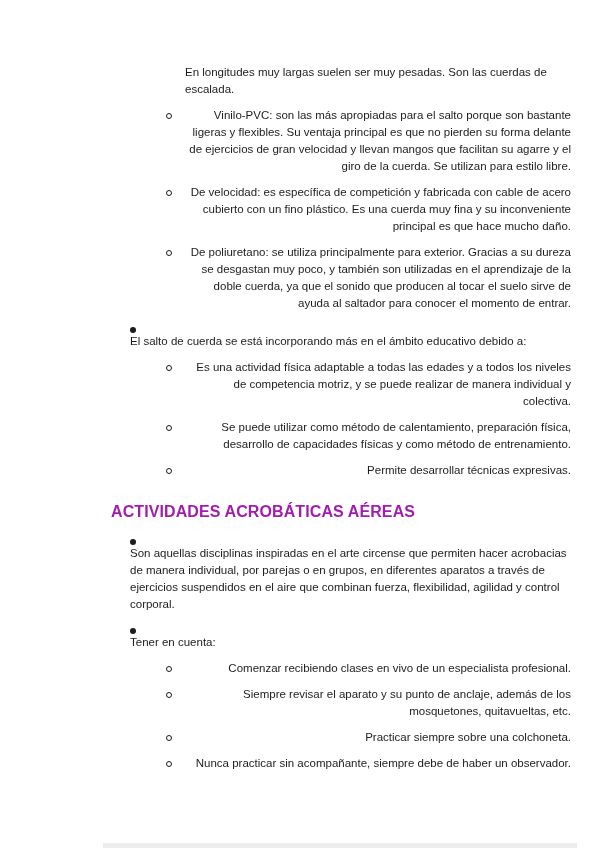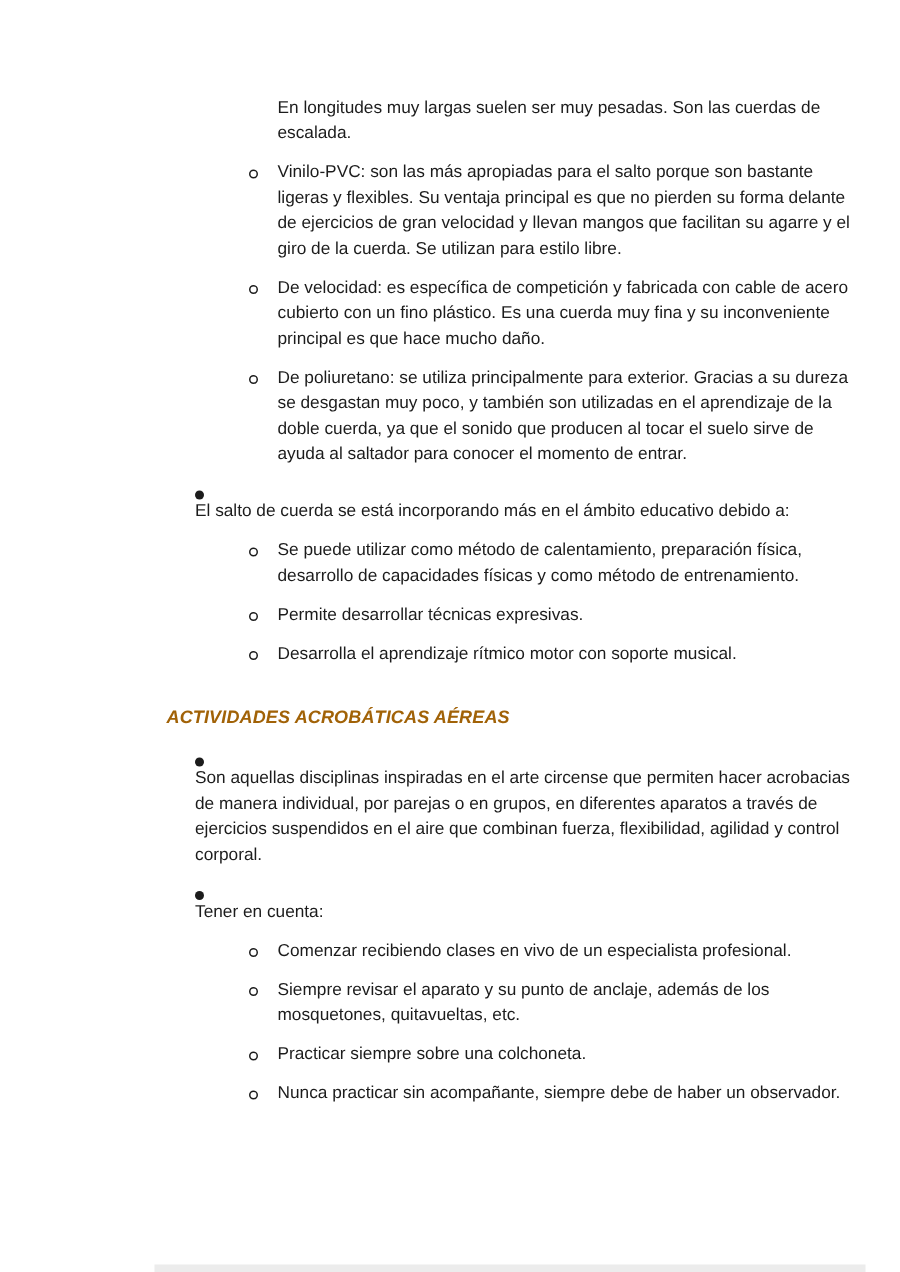--- a/index.html
+++ b/index.html
@@ -21,40 +21,39 @@
   .para, .txt {
     margin:0;
     font-size:11.5px;
     line-height:17px;
     font-weight:400;
     color:#1c1c1c;
   }
   .cont-para { padding-left:74px; margin-bottom:9px; }
   .li { display:flex; align-items:flex-start; margin-bottom:9px; }
   .li.l1 { padding-left:19px;flex-direction:column; }
-  .li.l2 { padding-left:55px; }
+  .li.l2 { padding-left:55px;text-align:right; }
   .marker { flex:none; margin-top:6px; }
   .l1 .marker {
     width:6px; height:6px; border-radius:50%;
     background:#1c1c1c; margin-right:11px;
   }
   .l2 .marker {
     width:6px; height:6px; border-radius:50%;
     border:1.2px solid #1c1c1c; background:transparent;
     box-sizing:border-box; margin-right:13px;
   }
   .li .txt { flex:1 1 auto; }
   .heading {
     margin:25px 0 13px 0;
-    font-size:12px;
+    font-size:16px;
     line-height:16px;
     font-weight:700;
-    color:#a16207;
+    color:#a21caf;
     letter-spacing:0.1px;
-    font-style:italic;
   }
   .page-edge {
     position:absolute;
     left:63px; right:63px; bottom:0;
     height:5px;
     background:#ececec;
   }
 </style>
 </head>
 <body>
@@ -77,35 +76,35 @@
     <div class="li l2">
       <span class="marker"></span>
       <p class="txt">De poliuretano: se utiliza principalmente para exterior. Gracias a su dureza se desgastan muy poco, y también son utilizadas en el aprendizaje de la doble cuerda, ya que el sonido que producen al tocar el suelo sirve de ayuda al saltador para conocer el momento de entrar.</p>
     </div>
 
     <div class="li l1">
       <span class="marker"></span>
       <p class="txt">El salto de cuerda se está incorporando más en el ámbito educativo debido a:</p>
     </div>
 
+    <div class="li l2">
+      <span class="marker"></span>
+      <p class="txt">Es una actividad física adaptable a todas las edades y a todos los niveles de competencia motriz, y se puede realizar de manera individual y colectiva.</p>
+    </div>
 
     <div class="li l2">
       <span class="marker"></span>
       <p class="txt">Se puede utilizar como método de calentamiento, preparación física, desarrollo de capacidades físicas y como método de entrenamiento.</p>
     </div>
 
     <div class="li l2">
       <span class="marker"></span>
       <p class="txt">Permite desarrollar técnicas expresivas.</p>
     </div>
 
-    <div class="li l2">
-      <span class="marker"></span>
-      <p class="txt">Desarrolla el aprendizaje rítmico motor con soporte musical.</p>
-    </div>
 
     <h2 class="heading">ACTIVIDADES ACROBÁTICAS AÉREAS</h2>
 
     <div class="li l1">
       <span class="marker"></span>
       <p class="txt">Son aquellas disciplinas inspiradas en el arte circense que permiten hacer acrobacias de manera individual, por parejas o en grupos, en diferentes aparatos a través de ejercicios suspendidos en el aire que combinan fuerza, flexibilidad, agilidad y control corporal.</p>
     </div>
 
     <div class="li l1">
       <span class="marker"></span>

